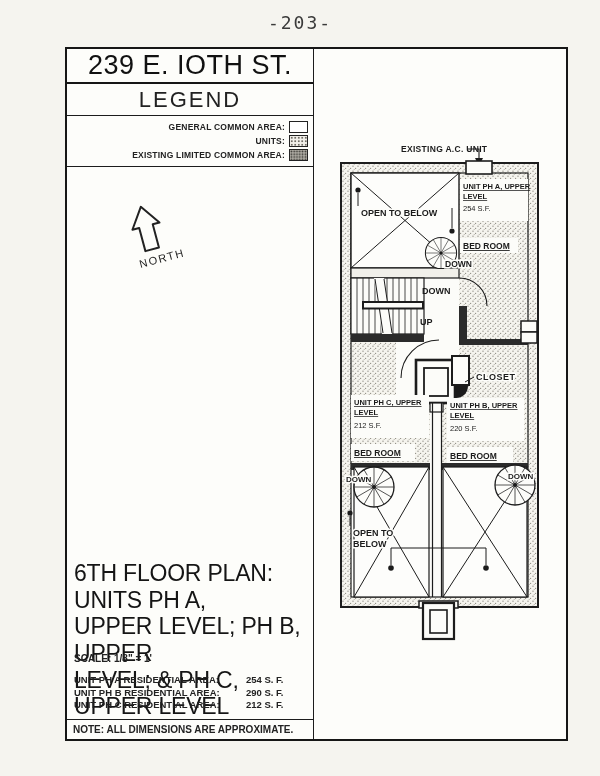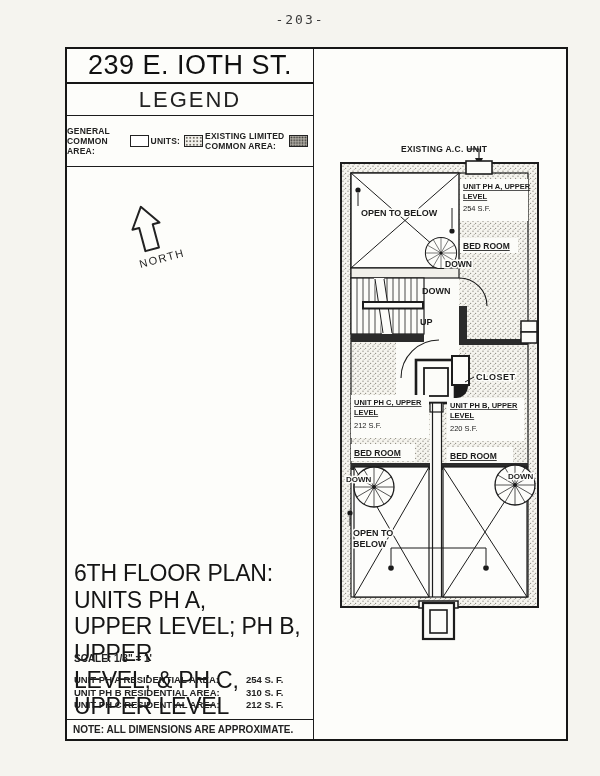--- a/index.html
+++ b/index.html
@@ -6,21 +6,21 @@
   body{
     width:600px;height:776px;position:relative;
     background:#f5f4ef;
     font-family:"Liberation Sans", sans-serif;
     color:#1d1d1d;
     overflow:hidden;
   }
   .page-number{
     position:absolute;top:12px;left:0;right:0;text-align:center;
     font-family:"DejaVu Sans Mono", monospace;
-    font-size:13px;letter-spacing:2px;color:#3a3a3a;
+    font-size:18px;letter-spacing:2px;color:#3a3a3a;
   }
   .sheet{
     position:absolute;left:52px;top:47px;width:499px;height:690px;
     border:2px solid #161616;background:#fdfdfa;display:flex;margin-left:13px;
   }
   .leftcol{
     width:246px;flex:0 0 246px;border-right:1.5px solid #1c1c1c;
     display:flex;flex-direction:column;
   }
   .rightcol{flex:1;position:relative;}
@@ -29,21 +29,21 @@
     display:flex;align-items:center;justify-content:center;
     font-size:27px;letter-spacing:0.5px;color:#111;
   }
   .legend-title-box{
     height:31px;border-bottom:1.5px solid #1c1c1c;
     display:flex;align-items:center;justify-content:center;
     font-size:22px;letter-spacing:2px;color:#222;
   }
   .legend-entries{
     height:50px;border-bottom:1.5px solid #1c1c1c;
-    display:flex;justify-content:center;
+    display:flex;flex-direction:column;justify-content:center;
     gap:2px;padding-right:5px;
   }
   .legend-row{display:flex;align-items:center;justify-content:flex-end;gap:4px;}
   .legend-label{font-size:8.5px;font-weight:bold;letter-spacing:0.2px;color:#222;}
   .swatch{width:17px;height:10px;border:1.3px solid #222;flex:0 0 auto;}
   .sw-general{background:#fff;}
   .sw-units{
     background-color:#f2f0ea;
     background-image:radial-gradient(#6f6c64 0.7px, transparent 0.95px);
     background-size:3.5px 3.5px;
@@ -109,21 +109,21 @@
 UPPER LEVEL; PH B, UPPER
 LEVEL; &amp; PH C, UPPER LEVEL</div>
       <div class="scale-line">SCALE: 1/8" = 1'</div>
       <div class="areas">
         <div class="area-row">
           <span class="area-label">UNIT PH A RESIDENTIAL AREA:</span>
           <span class="area-value">254 S. F.</span>
         </div>
         <div class="area-row">
           <span class="area-label">UNIT PH B RESIDENTIAL AREA:</span>
-          <span class="area-value">310 S. F.</span>
+          <span class="area-value">290 S. F.</span>
         </div>
         <div class="area-row">
           <span class="area-label">UNIT PH C RESIDENTIAL AREA:</span>
           <span class="area-value">212 S. F.</span>
         </div>
       </div>
     </div>
     <div class="note-box">NOTE: ALL DIMENSIONS ARE APPROXIMATE.</div>
   </div>
 

